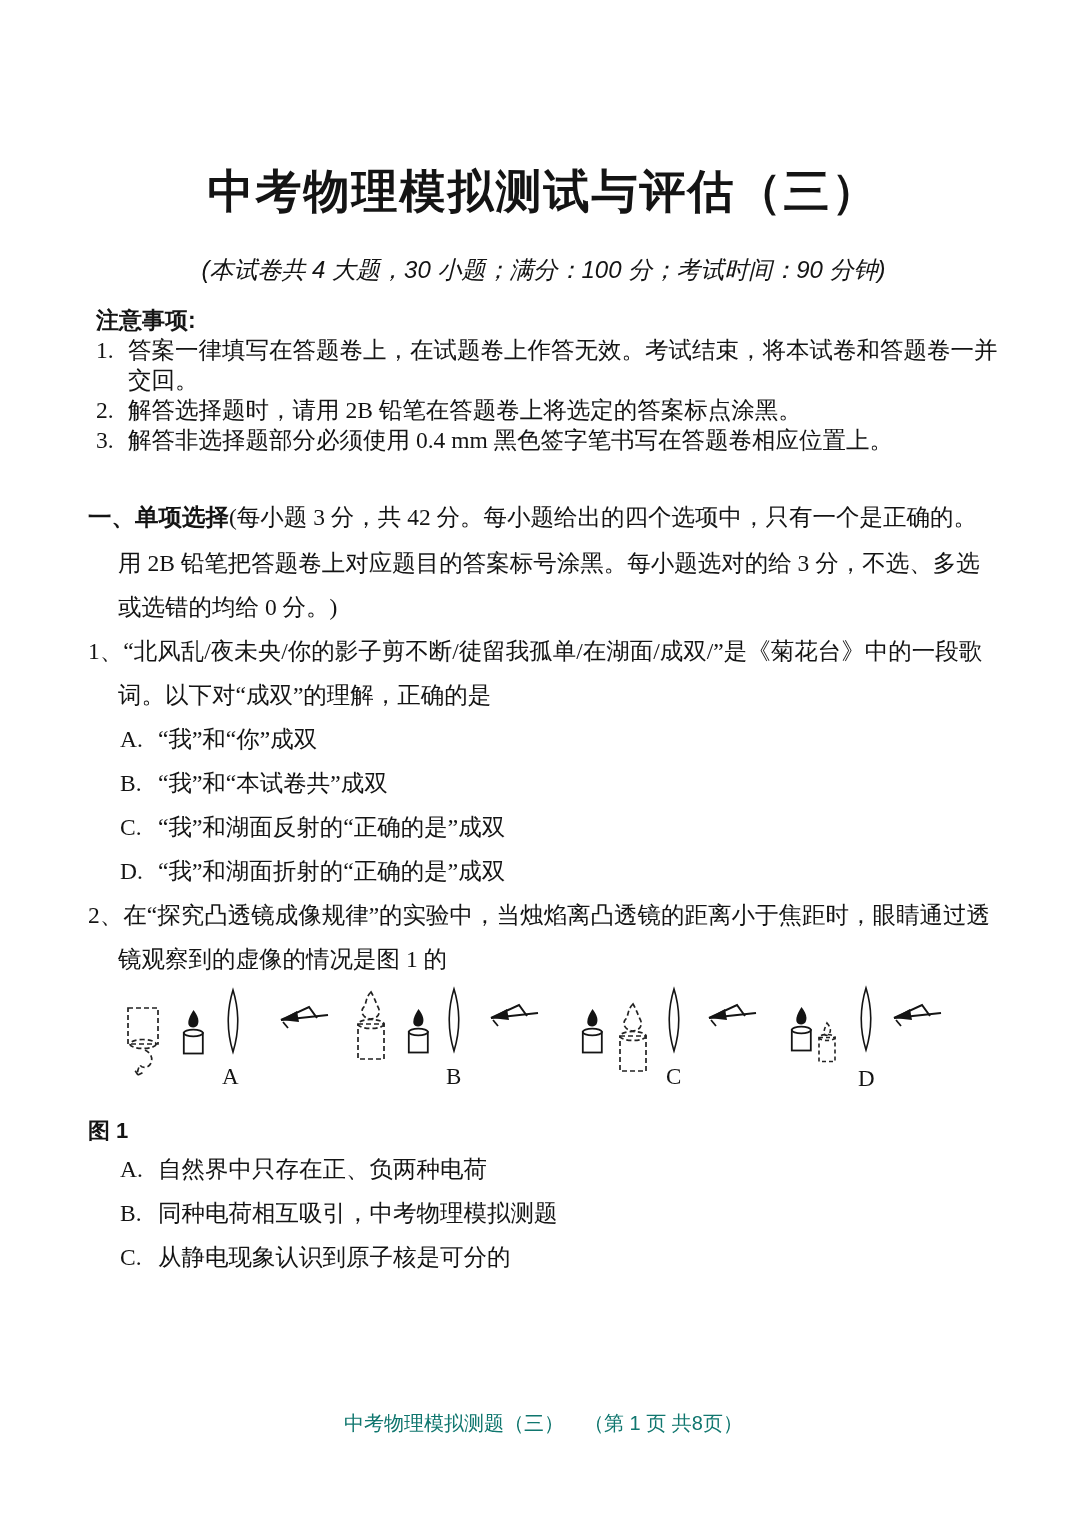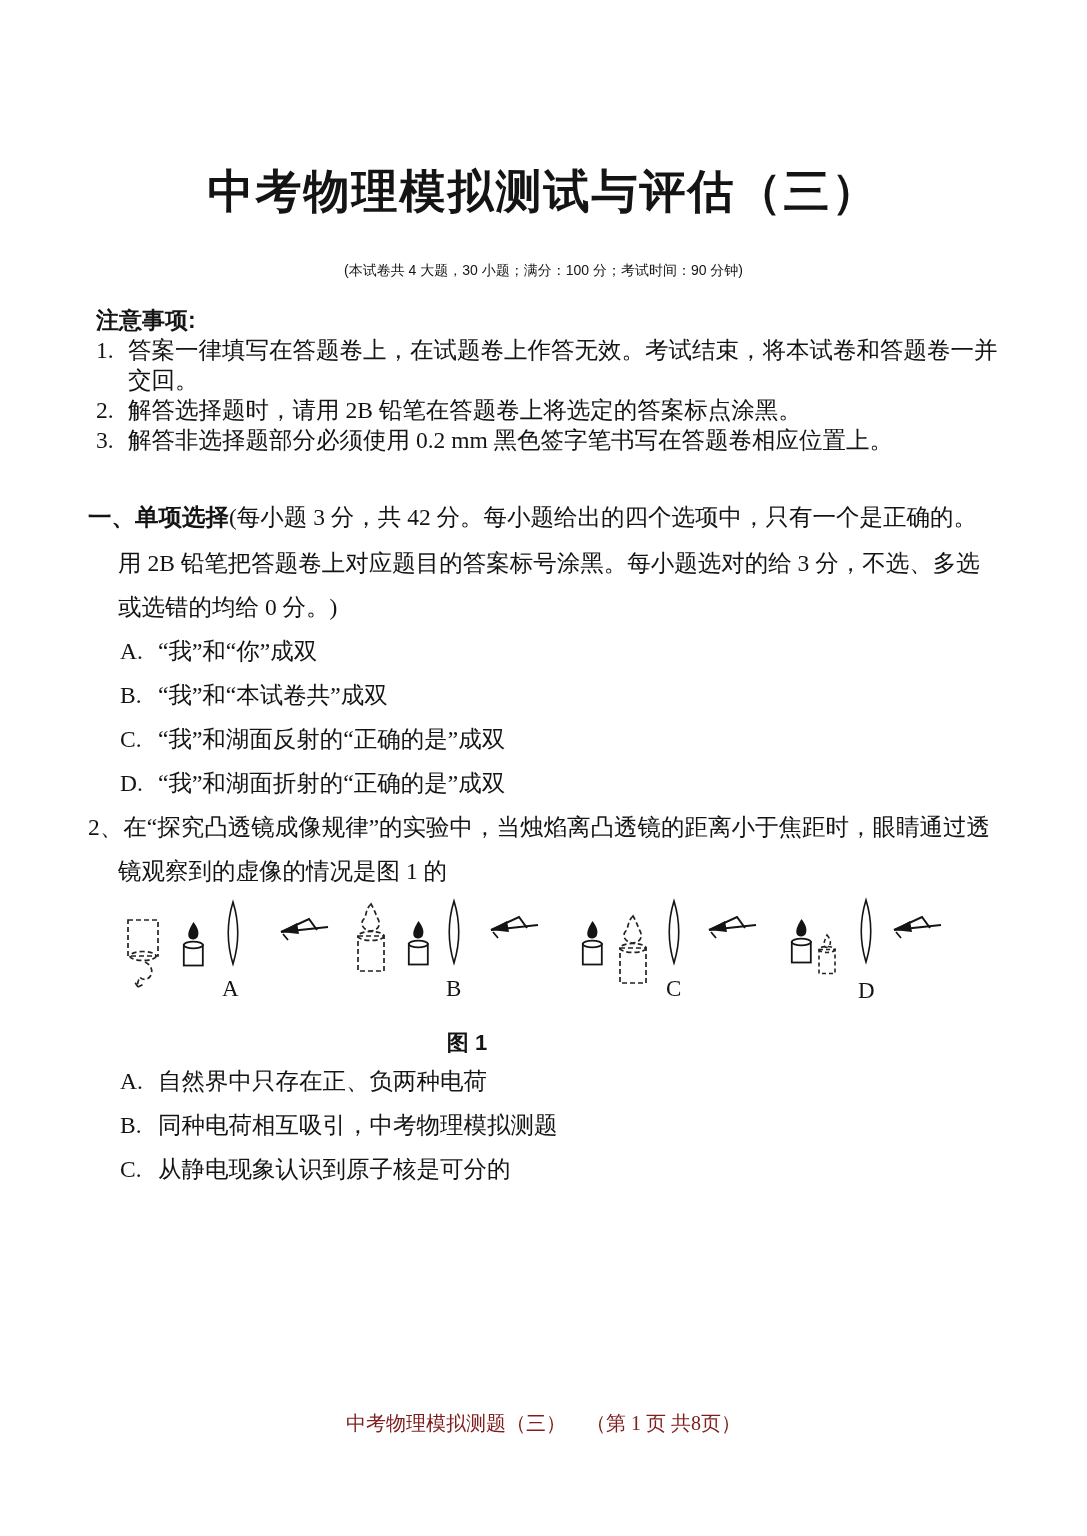--- a/index.html
+++ b/index.html
@@ -21,22 +21,23 @@
     font-family:"Liberation Sans","DejaVu Sans",sans-serif;
     font-weight:900;
     font-size:46px;
     line-height:1.2;
     letter-spacing:2px;
   }
   .subtitle {
     margin:36px 0 0 0;
     text-align:center;
     font-family:"Liberation Sans","DejaVu Sans",sans-serif;
-    font-size:14px;
+    font-size:24px;
     line-height:30px;
+    font-style:italic;
   }
 
   .notes { margin-top:20px; font-size:23.5px; line-height:30px;margin-left:8px; }
   .notes-heading {
     margin:0;
     font-family:"Liberation Sans","DejaVu Sans",sans-serif;
     font-weight:bold;
     font-size:23px;
   }
   .note-item { display:flex; }
@@ -57,33 +58,33 @@
   .figure1 { position:relative; height:132px; margin-top:2px; }
   .fig-panel { position:absolute; top:0; width:230px; height:132px; }
   .fig-panel svg { display:block; width:230px; height:132px; }
   .p-a { left:22px; } .p-b { left:252px; } .p-c { left:482px; } .p-d { left:682px; }
   .fig-letter {
     font-family:"Liberation Serif","DejaVu Serif",serif;
     font-size:23px; fill:#141414;
   }
   .fig-caption {
     margin:0; width:758px;
-    text-align:center;
+    text-align:left;
     font-family:"Liberation Sans","DejaVu Sans",sans-serif;
     font-weight:bold;
     font-size:22px; line-height:32px;
   }
   .q3block { margin-top:6px; }
 
   .footer {
     position:absolute; left:0; right:0; top:1410px;
     text-align:center;
-    font-family:Liberation Serif, serif;
+    font-family:Liberation Sans, sans-serif;
     font-size:20px;
-    color:#7f1d1d;
+    color:#0f766e;
   }
 </style>
 </head>
 <body>
 
 <svg width="0" height="0" style="position:absolute" aria-hidden="true">
   <defs>
     <g id="solid-candle">
       <path d="M10.5,0 C14,5 16.5,9 15,14 C14,18.5 6.5,18.5 5.5,14.5 C4.5,10 7.5,5 10.5,0 Z" fill="#141414"></path>
       <rect x="0.8" y="23" width="19" height="20.5" fill="#fff" stroke="#141414" stroke-width="1.8"></rect>
@@ -130,28 +131,29 @@
       <div class="note-item">
         <span class="note-num">1.</span>
         <span class="note-text">答案一律填写在答题卷上，在试题卷上作答无效。考试结束，将本试卷和答题卷一并交回。</span>
       </div>
       <div class="note-item">
         <span class="note-num">2.</span>
         <span class="note-text">解答选择题时，请用 2B 铅笔在答题卷上将选定的答案标点涂黑。</span>
       </div>
       <div class="note-item">
         <span class="note-num">3.</span>
-        <span class="note-text">解答非选择题部分必须使用 0.2 mm 黑色签字笔书写在答题卷相应位置上。</span>
+        <span class="note-text">解答非选择题部分必须使用 0.4 mm 黑色签字笔书写在答题卷相应位置上。</span>
       </div>
     </div>
 
     <div class="flow">
 
       <p class="hang"><span class="section-lead">一、单项选择</span><span>(每小题 3 分，共 42 分。每小题给出的四个选项中，只有一个是正确的。用 2B 铅笔把答题卷上对应题目的答案标号涂黑。每小题选对的给 3 分，不选、多选或选错的均给 0 分。)</span></p>
 
+      <p class="hang"><span>1、</span><span>“北风乱/夜未央/你的影子剪不断/徒留我孤单/在湖面/成双/”是《菊花台》中的一段歌词。以下对“成双”的理解，正确的是</span></p>
 
       <div class="opt">
         <span class="opt-label">A.</span>
         <span class="opt-text">“我”和“你”成双</span>
       </div>
       <div class="opt">
         <span class="opt-label">B.</span>
         <span class="opt-text">“我”和“本试卷共”成双</span>
       </div>
       <div class="opt">

